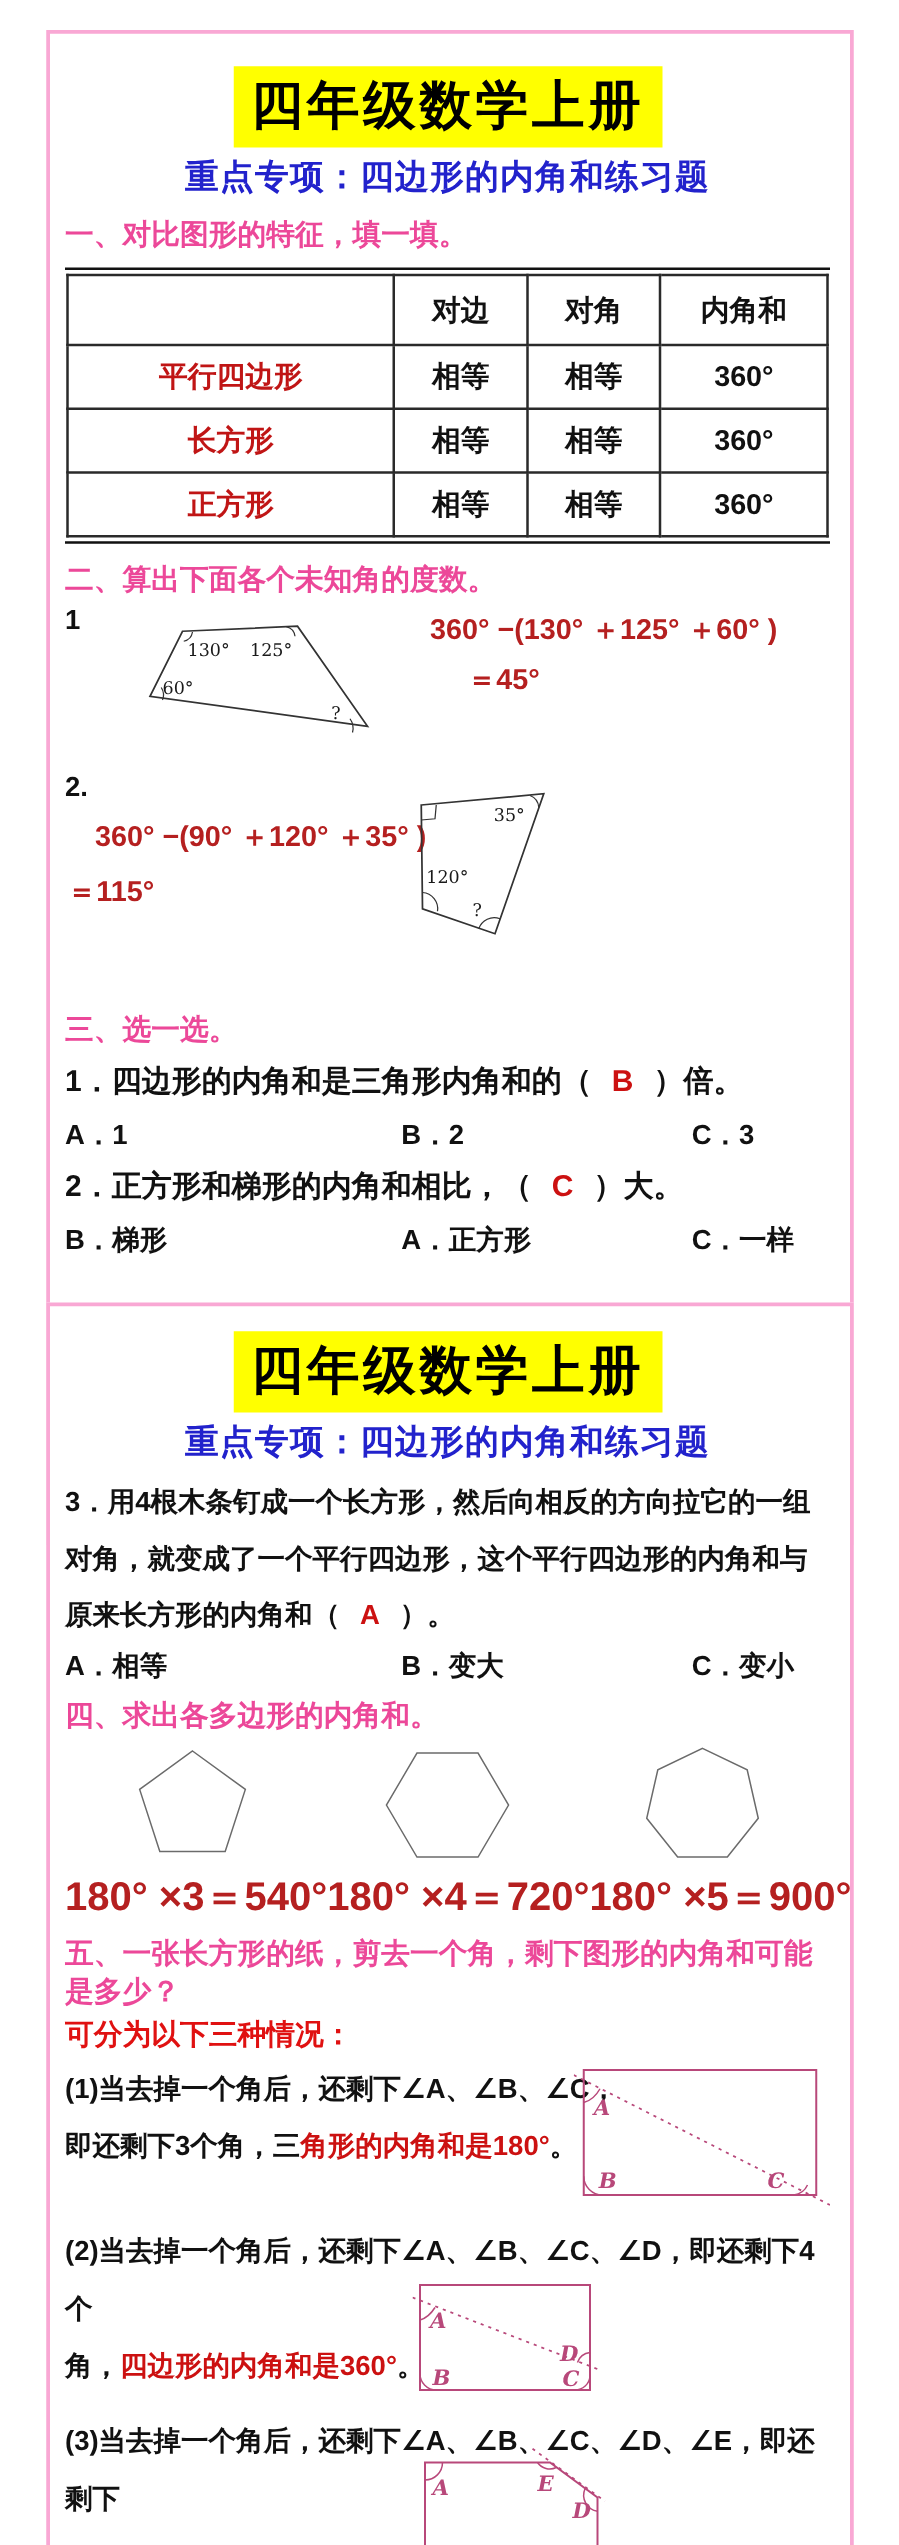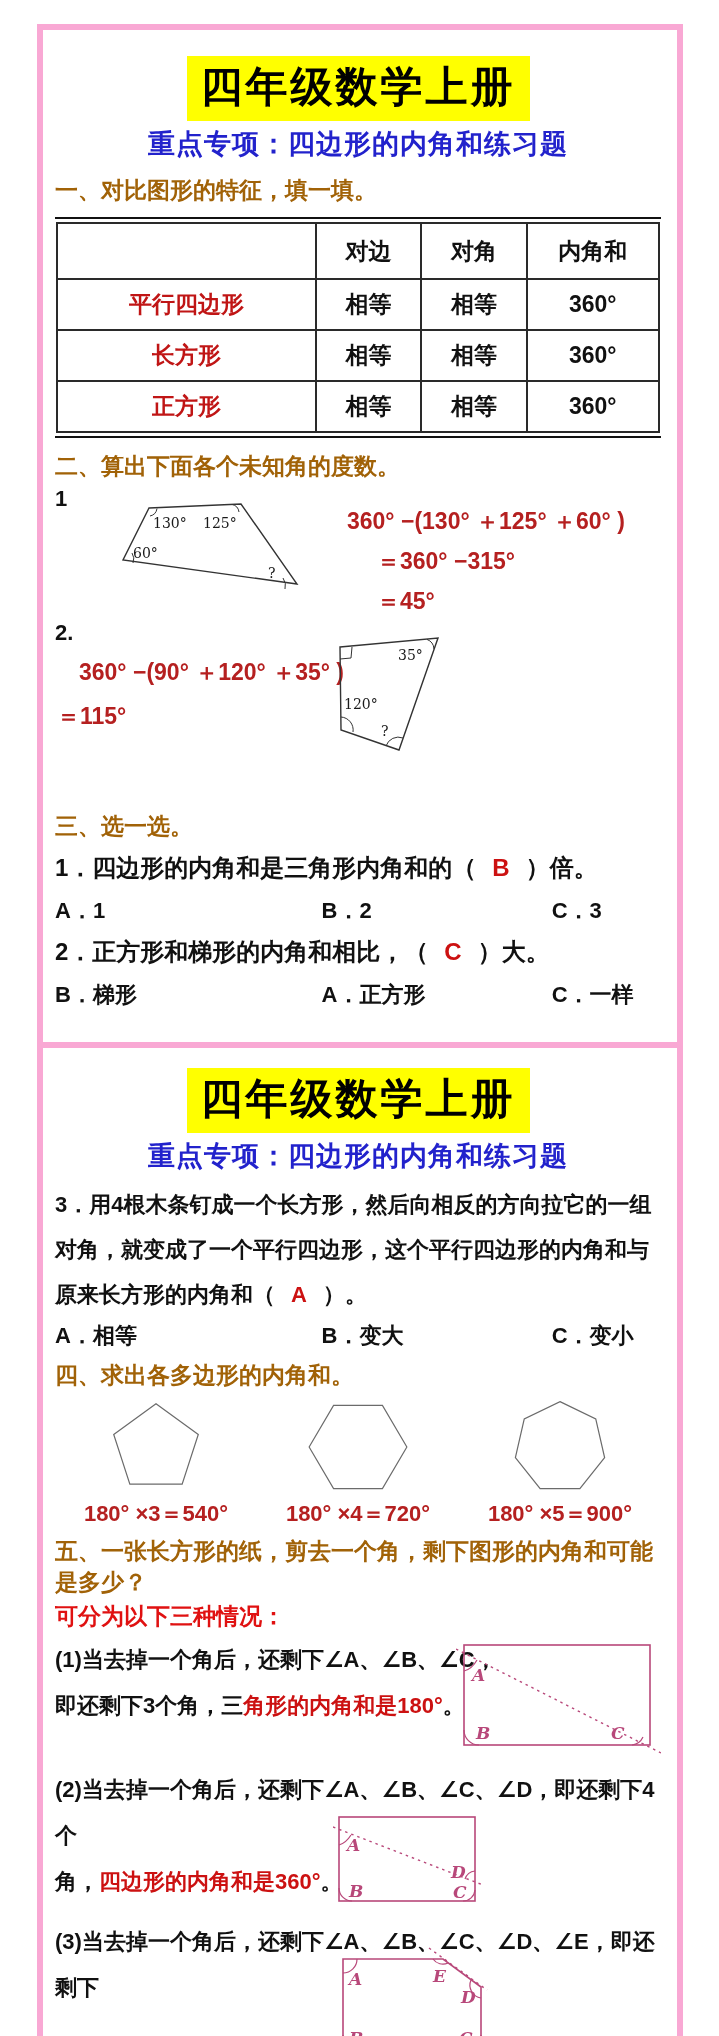--- a/index.html
+++ b/index.html
@@ -1,60 +1,60 @@
 <!DOCTYPE html>
 <html><head>
 <meta charset="utf-8">
 <style>
   html,body { margin:0; padding:0; background:#ffffff; }
   body { width:719px; height:2036px; position:relative;
          font-family:"Liberation Sans","DejaVu Sans",sans-serif; color:#111; }
   .page { position:absolute; left:37px; width:646px; height:1212px; box-sizing:border-box;
-          border:6px solid #f9a8d4; background:#fff; overflow:hidden; }
+          border:3px solid #f9a8d4; background:#fff; overflow:hidden; }
   #page1 { top:24px; }
   #page2 { top:1042px; }
   .content { padding:2px 16px 0 12px; }
 
   .title-wrap { text-align:center; margin-top:24px; }
   .title { display:inline-block; background:#ffff00; color:#000;
            font-family:"DejaVu Serif","Liberation Serif",serif;
            font-size:42px; font-weight:bold; letter-spacing:3px; padding:3px 14px 6px 14px; }
   .subtitle { text-align:center; color:#2222cc; margin-top:5px;
               font-family:"DejaVu Serif","Liberation Serif",serif;
               font-size:27px; font-weight:bold; letter-spacing:1px; }
 
-  .sec { color:#a16207; font-size:23px; font-weight:bold; margin-top:13px; }
+  .sec { color:#ec4899; font-size:23px; font-weight:bold; margin-top:13px; }
 
   .tblwrap { border-top:2px solid #111; border-bottom:2px solid #111; padding:3px 1px; margin-top:11px; }
   table.cmp { width:100%; border-collapse:collapse;padding-left:48px; }
   table.cmp td { border:2px solid #2a2a2a; text-align:center; font-size:23px; font-weight:bold; height:47px; }
   table.cmp tr.hdr td { height:52px; }
   table.cmp td.rowname { color:#c01515; }
   .col0 { width:43%; } .col1 { width:17.5%; } .col2 { width:17.5%; } .col3 { width:22%; }
 
   .item1 { position:relative; height:130px; margin-top:4px; }
   .itemnum { font-size:22px; font-weight:bold; }
   .q1fig { position:absolute; left:64px; top:14px; }
   .calcblk { position:absolute; color:#b52020; font-size:23px; font-weight:bold; line-height:40px; white-space:nowrap; }
-  .calc-r { left:292px; top:15px; }
+  .calc-r { left:292px; top:0; }
   .c-ind { padding-left:30px; }
   .item2wrap { margin-top:4px; }
   .item2 { position:relative; height:152px; }
   .calc-l { left:2px; top:4px; line-height:44px; }
   .c-lead { padding-left:22px; }
   .q2fig { position:absolute; left:280px; top:-12px; }
 
   .qline { font-size:24px; font-weight:bold; margin-top:10px; }
   .ans { color:#cc1111; margin:0 16px; }
   .opts { display:grid; grid-template-columns:42% 36% 22%; font-size:22px; font-weight:bold; margin-top:12px;gap:12px; }
 
   .para { font-size:22px; font-weight:bold; line-height:45px; margin-top:8px; }
   .polyrow { display:grid; grid-template-columns:1fr 1fr 1fr; justify-items:center; align-items:end; margin-top:6px; }
   .formrow { display:grid; grid-template-columns:1fr 1fr 1fr; justify-items:center;
-             color:#b52020; font-size:22px; font-weight:bold; margin-top:4px; white-space:nowrap;text-align:right; }
+             color:#b52020; font-size:32px; font-weight:bold; margin-top:4px; white-space:nowrap;text-align:right; }
   .redline { color:#e01111; font-size:23px; font-weight:bold; margin-top:3px; }
   .case { position:relative; font-size:22px; font-weight:bold; line-height:46px; }
   .case .redpart { color:#cc1111; }
   #case1 { margin-top:5px; height:122px; }
   #case1 .fig { position:absolute; right:0px; top:-8px; }
   #case2 { margin-top:8px; height:150px; }
   #case2 .fig { position:absolute; left:278px; top:40px; }
   #case3 { margin-top:2px; height:142px; }
   #case3 .fig { position:absolute; left:282px; top:28px; }
 
@@ -115,21 +115,20 @@
         <path d="M 113,4.4 A 9 9 0 0 1 120,12" fill="none" stroke="#333" stroke-width="1"></path>
         <path d="M 13,53 A 11 11 0 0 1 14,63" fill="none" stroke="#333" stroke-width="1"></path>
         <path d="M 164,78 A 13 13 0 0 1 166,89" fill="none" stroke="#333" stroke-width="1"></path>
         <text class="anglbl" x="34" y="28">130°</text>
         <text class="anglbl" x="84" y="28">125°</text>
         <text class="anglbl" x="14" y="58">60°</text>
         <text class="anglbl" x="149" y="78">?</text>
       </svg>
       <div class="calcblk calc-r">
         <div>360° −(130° ＋125° ＋60° )</div>
-        <div class="c-ind">＝360° −315°</div>
         <div class="c-ind">＝45°</div>
       </div>
     </div>
 
     <div class="item2wrap">
       <div class="itemnum">2.</div>
       <div class="item2">
         <div class="calcblk calc-l">
           <div class="c-lead">360° −(90° ＋120° ＋35° )</div>
           <div>＝115°</div>

